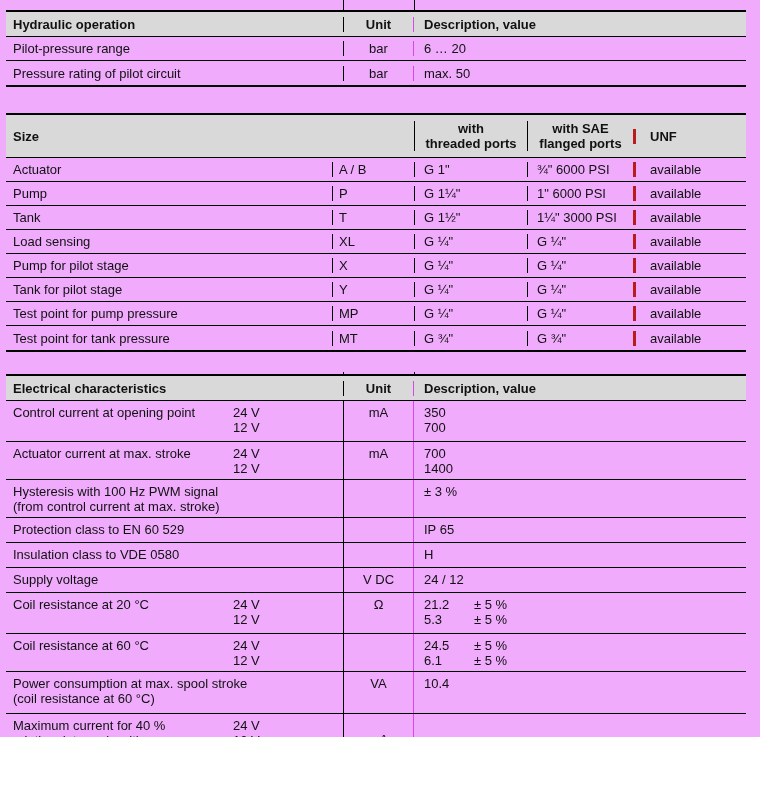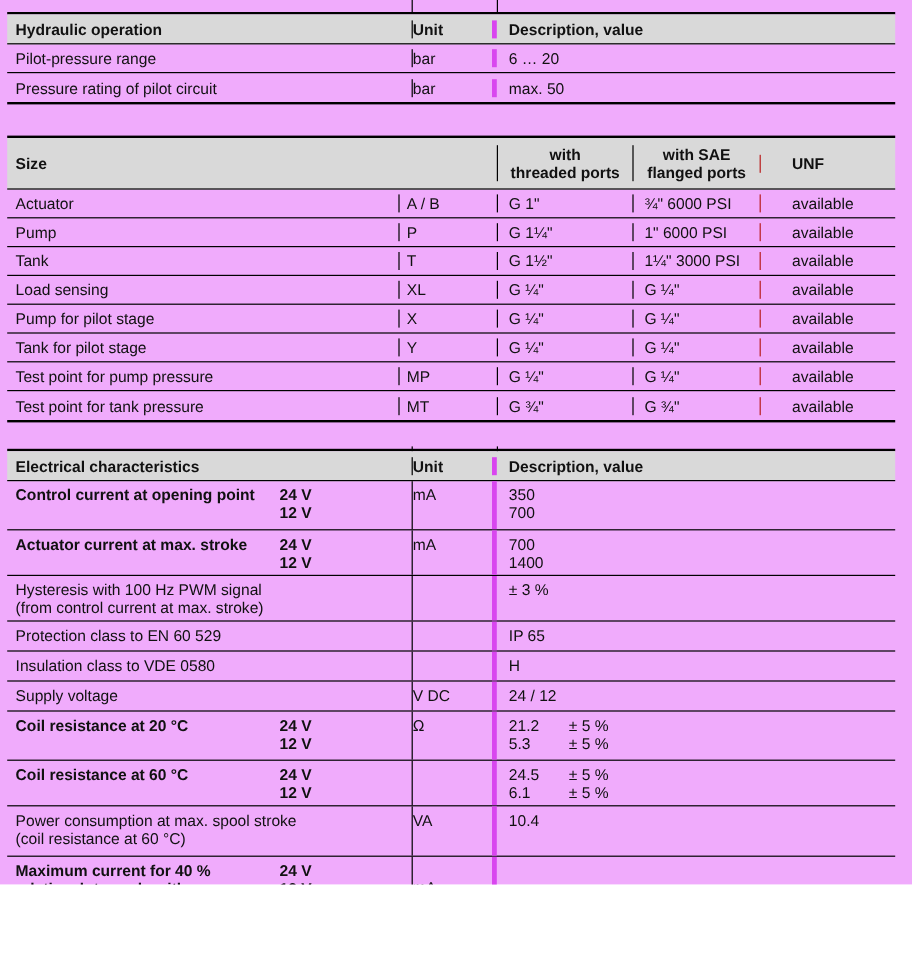--- a/index.html
+++ b/index.html
@@ -19,39 +19,39 @@
     border-top:2px solid #000; border-bottom:2px solid #000;
     font-size:13px; line-height:15px;
   }
   .row { display:flex; border-bottom:1px solid #000; }
   .row.last { border-bottom:none; }
   .head { background:#d9d9d9; font-weight:bold; }
   .vc { align-items:center; }
 
   
   .c-name { width:337px; padding-left:7px; }
-  .c-unit { width:71px; border-left:1px solid #000; border-right:4px solid #d946ef; }
+  .c-unit { width:71px; border-left:1px solid #000; border-right:1px solid #d946ef; text-align:center; }
   .c-desc { flex:1; padding-left:10px; }
 
   
   .s-merge { width:408px; padding-left:7px; }
   .s-name  { width:326px; padding-left:7px; }
   .s-sym   { width:82px;  border-left:1px solid #000; padding-left:6px; }
   .s-thr   { width:113px; border-left:1px solid #000; padding-left:9px; }
   .s-sae   { width:106px; border-left:1px solid #000; padding-left:9px; }
-  .s-unf   { flex:1;      border-left:1px solid #b91c1c; padding-left:26px; }
+  .s-unf   { flex:1;      border-left:3px solid #b91c1c; padding-left:14px; }
   .ctr     { text-align:center; padding-left:0; }
 
   
   .h25 { height:25px; } .h24 { height:24px; } .h43 { height:43px; }
   .h41 { height:41px; } .h38 { height:38px; } .h42 { height:42px; } .h55 { height:55px; }
 
   
   .t-el .row.body > div { padding-top:4px; }
-  .nwrap { display:flex; width:337px; padding-left:7px;font-weight:bold; }
+  .nwrap { display:flex; width:337px; padding-left:7px; }
   .t-el .row.body > .nwrap { padding-top:4px; }
   .nlines { width:220px; }
   .pt18 { padding-top:18px !important; }
   .pt31 { padding-top:31px !important; }
   .val { display:inline-block; width:50px; }
 </style>
 </head>
 <body>
 
 <div class="page">

